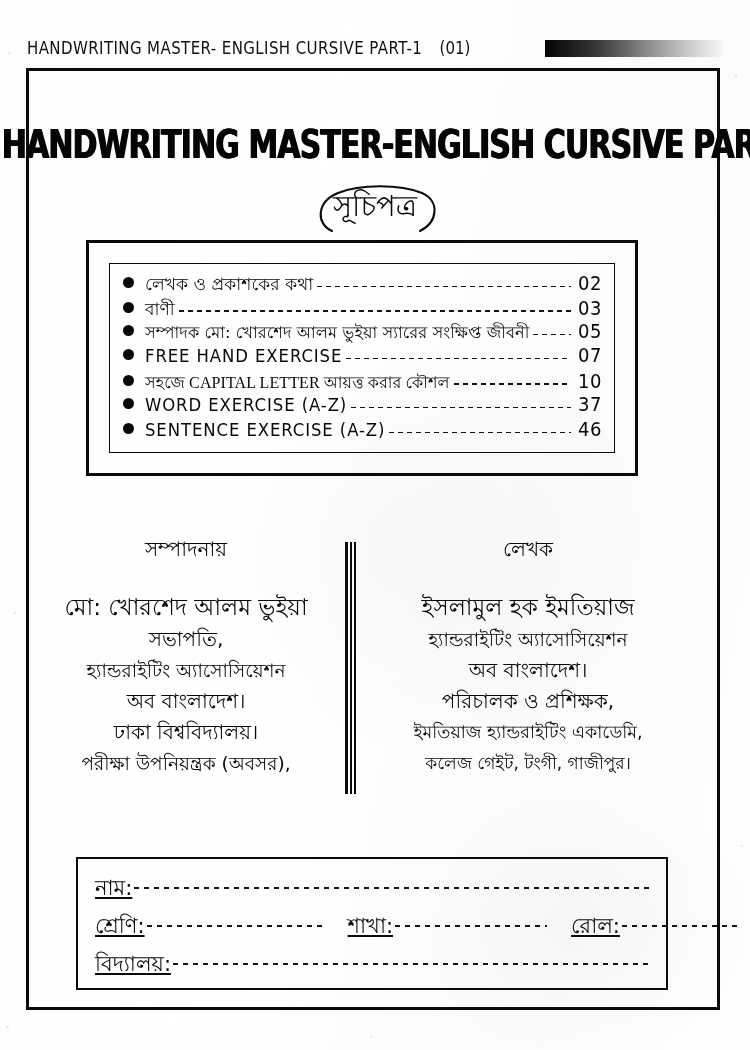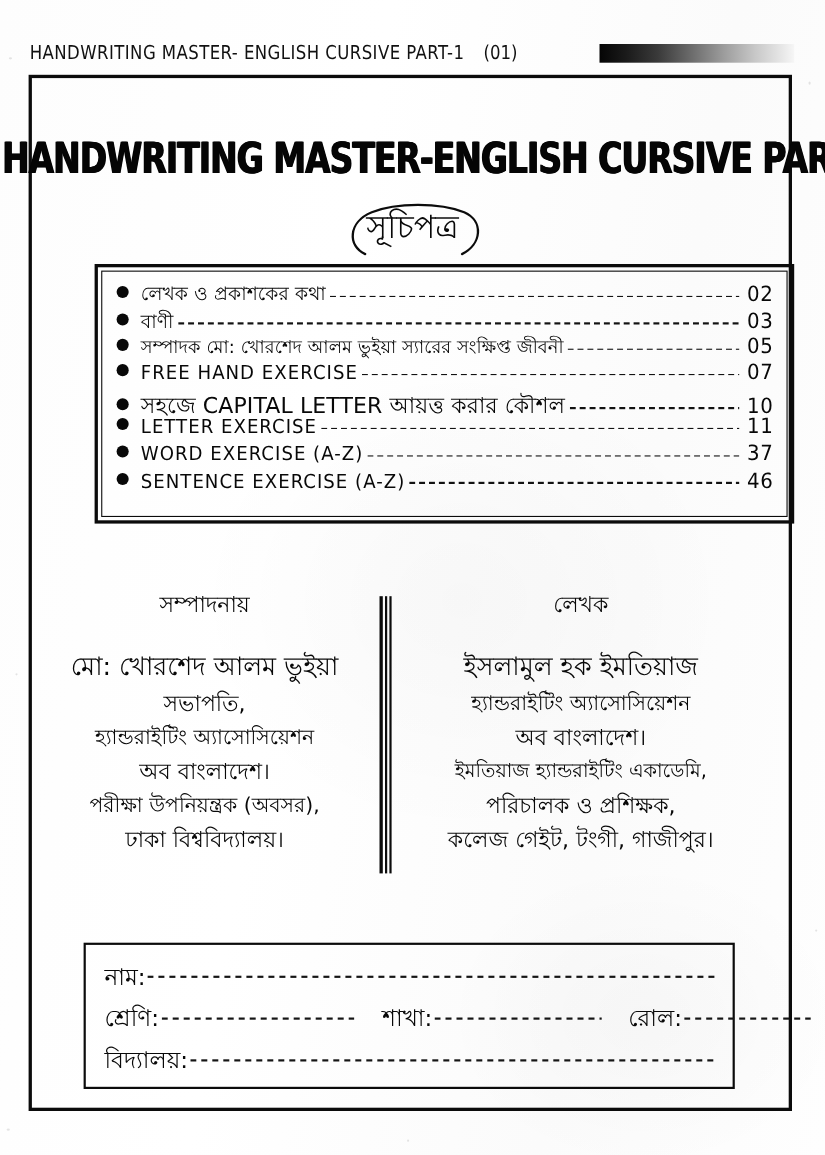--- a/index.html
+++ b/index.html
@@ -118,25 +118,25 @@
     height: 54px;
     margin-left: -63px;
     z-index: 1;
   }
 
   
   #toc-box {
     position: absolute;
     left: 86px;
     top: 240px;
-    width: 636px;
+    width: 552px;
     height: 236px;
     border: 3px solid #0b0b0b;
     box-sizing: border-box;
-    padding: 3px;
+    padding: 20px;
     background: transparent;
   }
   #toc-box-inner {
     width: 100%;
     height: 100%;
     border: 1.5px solid #0b0b0b;
     box-sizing: border-box;
     padding: 7px 12px 6px 13px;
   }
   .toc-row {
@@ -254,20 +254,21 @@
     height: 133px;
     border: 2.5px solid #0b0b0b;
     box-sizing: border-box;
     padding: 13px 16px 8px 17px;
   }
   .form-row {
     display: flex;
     align-items: baseline;
     height: 38px;
     white-space: nowrap;
+    text-decoration: underline;
   }
   .form-label {
     flex: 0 0 auto;
     font-size: 21px;
     font-family: "DejaVu Sans", sans-serif;
     color: #080808;
   }
   .form-dots {
     height: 2px;
     position: relative;
@@ -337,31 +338,25 @@
 
       <div class="toc-row">
         <span class="toc-bullet"></span>
         <span class="toc-label latin">FREE HAND EXERCISE</span>
         <span class="toc-leader"></span>
         <span class="toc-page">07</span>
       </div>
 
       <div class="toc-row">
         <span class="toc-bullet"></span>
-        <span class="toc-label" style="font-size:20px;">সহজে CAPITAL LETTER আয়ত্ত করার কৌশল</span>
+        <span class="toc-label" style="font-size:16px;font-family:Liberation Serif, serif;">সহজে CAPITAL LETTER আয়ত্ত করার কৌশল</span>
         <span class="toc-leader"></span>
         <span class="toc-page">10</span>
       </div>
 
-      <div class="toc-row">
-        <span class="toc-bullet"></span>
-        <span class="toc-label latin">LETTER EXERCISE</span>
-        <span class="toc-leader"></span>
-        <span class="toc-page">11</span>
-      </div>
 
       <div class="toc-row">
         <span class="toc-bullet"></span>
         <span class="toc-label latin">WORD EXERCISE (A-Z)</span>
         <span class="toc-leader"></span>
         <span class="toc-page">37</span>
       </div>
 
       <div class="toc-row">
         <span class="toc-bullet"></span>
@@ -381,32 +376,32 @@
         <i></i>
         <i></i>
     </div>
 
     <div class="credit-col" id="credit-left">
       <div class="credit-role">সম্পাদনায়</div>
       <div class="credit-name">মো: খোরশেদ আলম ভুইয়া</div>
       <div class="credit-line">সভাপতি,</div>
       <div class="credit-line tight">হ্যান্ডরাইটিং অ্যাসোসিয়েশন</div>
       <div class="credit-line">অব বাংলাদেশ।</div>
+      <div class="credit-line">ঢাকা বিশ্ববিদ্যালয়।</div>
       <div class="credit-line tight">পরীক্ষা উপনিয়ন্ত্রক (অবসর),</div>
-      <div class="credit-line">ঢাকা বিশ্ববিদ্যালয়।</div>
     </div>
 
     <div class="credit-col" id="credit-right">
       <div class="credit-role">লেখক</div>
       <div class="credit-name">ইসলামুল হক ইমতিয়াজ</div>
       <div class="credit-line tight">হ্যান্ডরাইটিং অ্যাসোসিয়েশন</div>
       <div class="credit-line">অব বাংলাদেশ।</div>
+      <div class="credit-line">পরিচালক ও প্রশিক্ষক,</div>
       <div class="credit-line tight" style="font-size:17.5px;">ইমতিয়াজ হ্যান্ডরাইটিং একাডেমি,</div>
-      <div class="credit-line">পরিচালক ও প্রশিক্ষক,</div>
-      <div class="credit-line tight" style="font-size:20px;">কলেজ গেইট, টংগী, গাজীপুর।</div>
+      <div class="credit-line tight" style="font-size:17px;">কলেজ গেইট, টংগী, গাজীপুর।</div>
     </div>
 
   </div>
 
   <div id="formbox">
 
     <div class="form-row">
       <span class="form-label">নাম:</span>
       <span class="form-dots grow"></span>
     </div>

